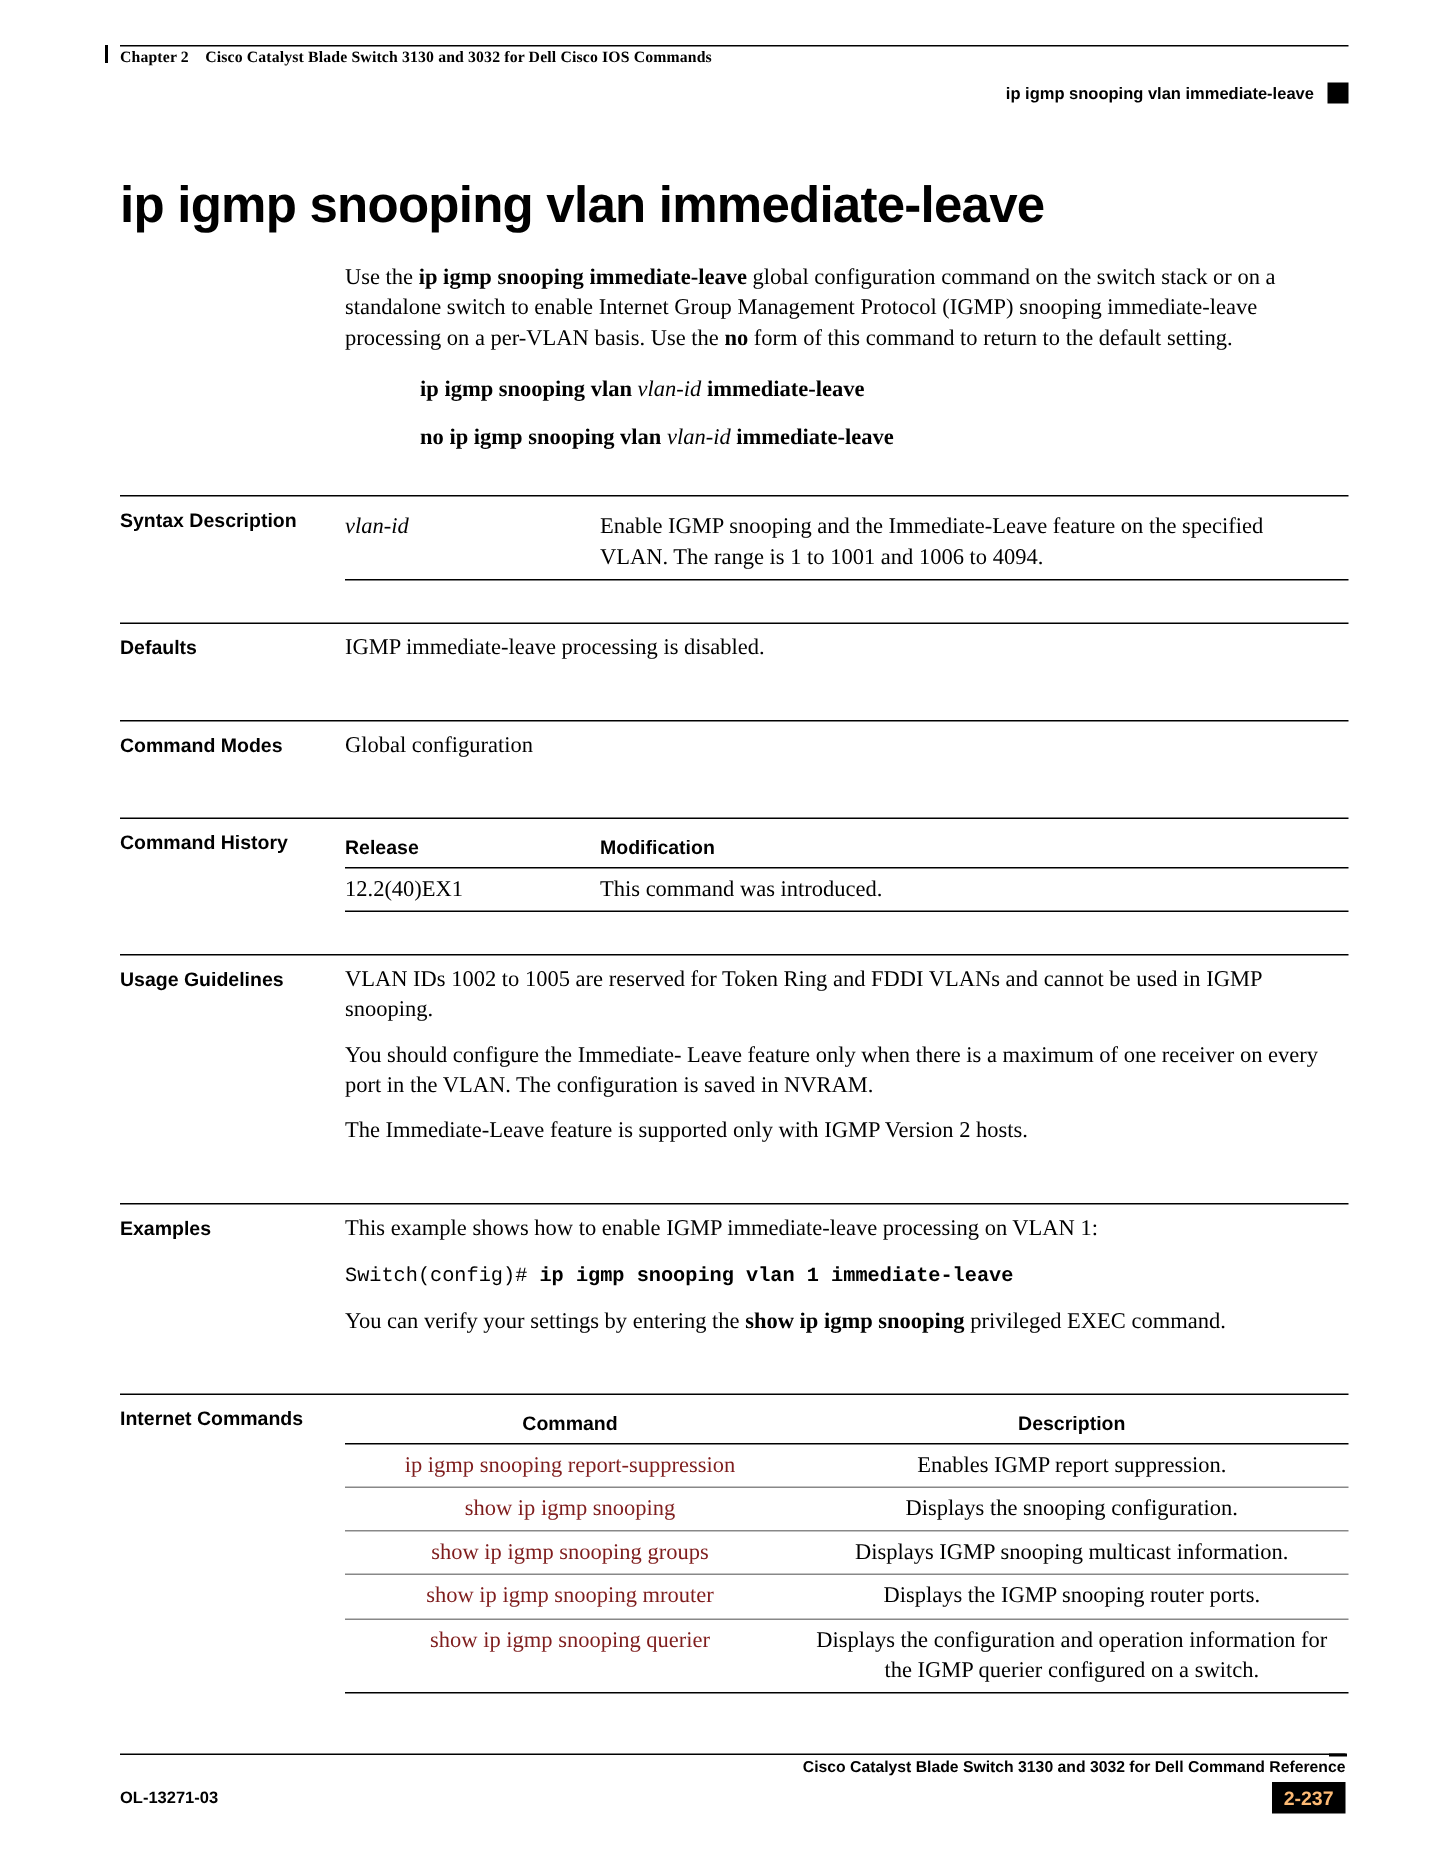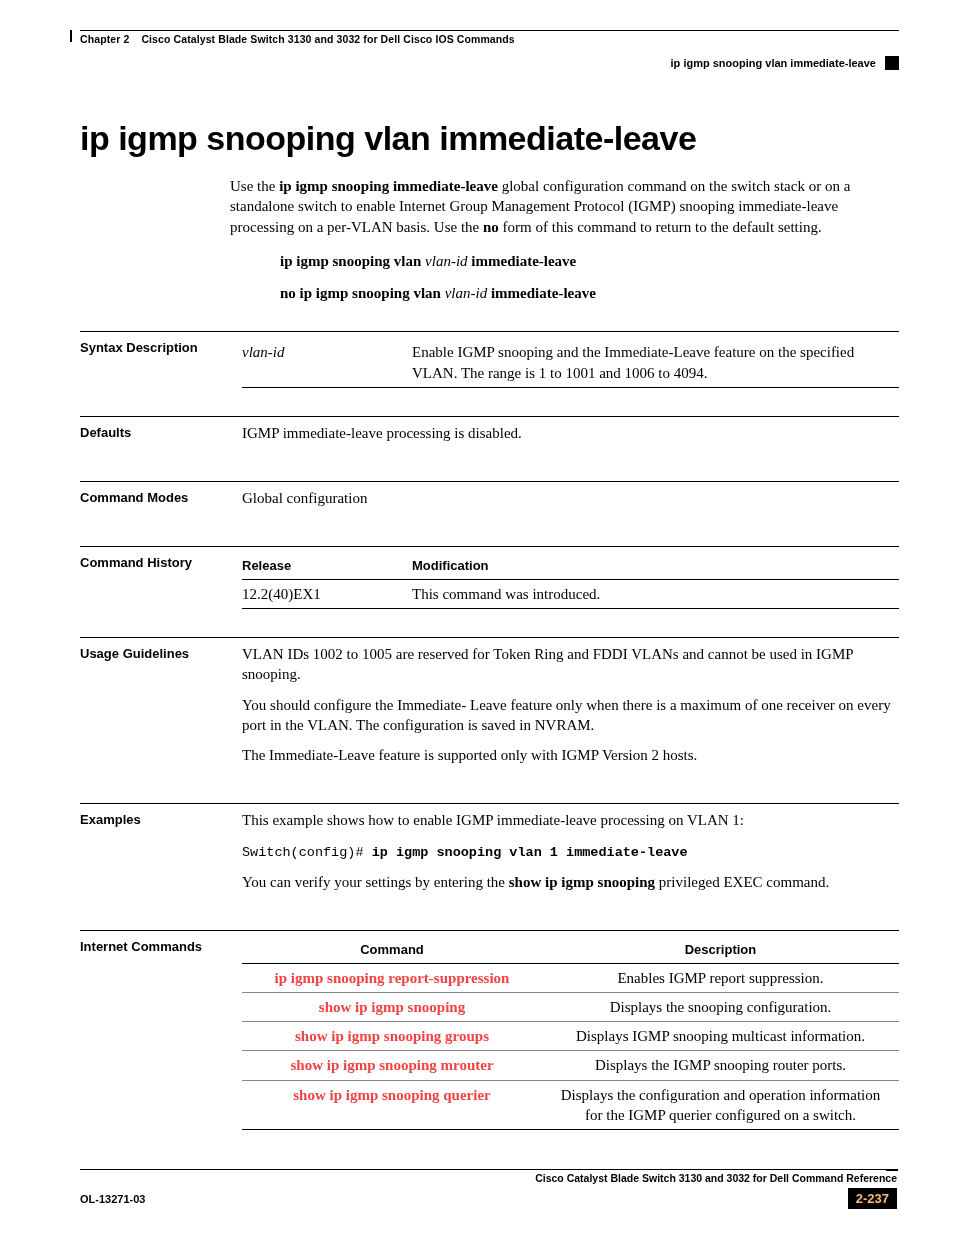--- a/index.html
+++ b/index.html
@@ -24,21 +24,21 @@
   .top-rule::before{
     content:"";
     position:absolute;
     left:-10px;
     top:-1px;
     width:2px;
     height:12px;
     background:#000;
   }
   .chapter-line {
-    font-family: Liberation Sans, sans-serif;
+    font-family: Liberation Serif, serif;
     font-size: 10.5px;
     font-weight: bold;
     letter-spacing: 0.1px;
     margin-top: 2px;
   }
   .header-right {
     text-align: right;
     font-family: Arial, Helvetica, sans-serif;
     font-size: 11px;
     font-weight: bold;
@@ -70,21 +70,21 @@
   .syntaxline { margin-left: 50px; font-size:15px; margin-top:4px; margin-bottom:12px;}
   .syntaxline .b{font-weight:bold;}
   .syntaxline .i{font-style:italic;}
 
   .section {
     display: flex;
     align-items: flex-start;
     border-top: 1.5px solid #000;
     padding-top: 6px;
     margin-top: 28px;
-    gap: 12px;
+    gap: 0;
   }
   .section .label {
     flex: 0 0 150px;
     font-family: Arial, Helvetica, sans-serif;
     font-size: 13px;
     font-weight: bold;
     padding-top: 2px;
   }
   .section .body {
     flex: 1;
@@ -102,21 +102,21 @@
     padding:4px 10px 4px 0;
     border-bottom:1px solid #000;
   }
   .tbl td{
     padding:4px 10px 4px 0;
     vertical-align:top;
     border-bottom:1px solid #888;
   }
   .tbl tr:last-child td{border-bottom:1.5px solid #000;}
   .syntax-row td{border-bottom:1.5px solid #000 !important;}
-  .tbl .link{color:#ef4444;font-weight:bold;}
+  .tbl .link{color:#7f1d1d;font-weight:normal;}
 
   .related-tbl td,.related-tbl th{border-bottom:1px solid #888;text-align:center;}
   .related-tbl tr.head th{border-bottom:1px solid #000;}
   .related-tbl tr:last-child td{border-bottom:1.5px solid #000;}
 
   code.mono{font-family:"Courier New",monospace;font-size:13.5px;margin-top:32px;}
 
   .footer{
     position:absolute;
     bottom:26px;

